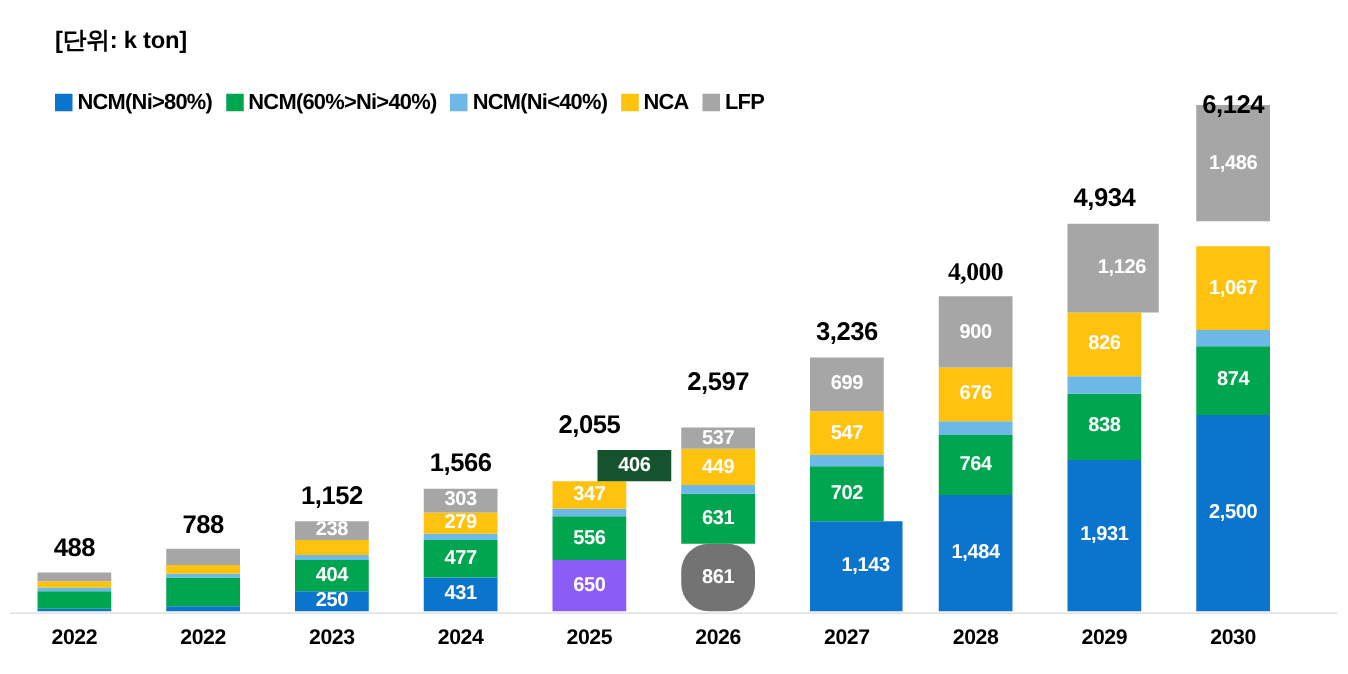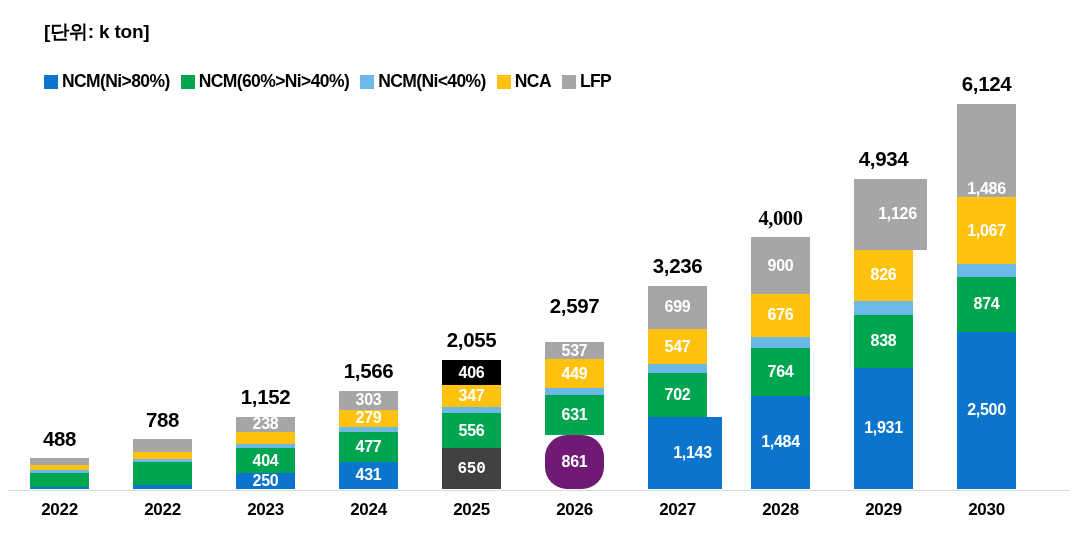--- a/index.html
+++ b/index.html
@@ -208,40 +208,40 @@
         </div>
         <div class="seg" style="height: 19.0587px; background: rgb(166, 166, 166);">
           <span class="seg-label">303</span>
         </div>
       </div>
       <div class="total-label" style="bottom: 157.501px; position: absolute;">1,566</div>
       <div class="x-label">2024</div>
     </div>
     <div class="bar-group" style="left: 420px;">
       <div class="bar-stack">
-        <div class="seg" style="height: 40.885px; background: #404040; font-family: Liberation Mono, monospace;">
+        <div class="seg" style="height: 40.885px; background: #8b5cf6;">
           <span class="seg-label">650</span>
         </div>
         <div class="seg" style="height: 34.9724px; background: rgb(0, 165, 80);">
           <span class="seg-label">556</span>
         </div>
         <div class="seg" style="height: 6.0384px; background: rgb(108, 184, 230);"></div>
         <div class="seg" style="height: 21.8263px; background: rgb(255, 194, 14);">
           <span class="seg-label">347</span>
         </div>
-        <div class="seg" style="height: 25.5374px; background: #000000;">
+        <div class="seg" style="height: 25.5374px; background: #14532d; margin-left: 36px;">
           <span class="seg-label">406</span>
         </div>
       </div>
       <div class="total-label" style="bottom: 188.26px; position: absolute;">2,055</div>
       <div class="x-label">2025</div>
     </div>
     <div class="bar-group" style="left: 523px;">
       <div class="bar-stack">
-        <div class="seg" style="height: 54.1569px; background: #701a75; border-radius: 22px;">
+        <div class="seg" style="height: 54.1569px; background: #737373; border-radius: 22px;">
           <span class="seg-label">861</span>
         </div>
         <div class="seg" style="height: 39.6899px; background: rgb(0, 165, 80);">
           <span class="seg-label">631</span>
         </div>
         <div class="seg" style="height: 7.4851px; background: rgb(108, 184, 230);"></div>
         <div class="seg" style="height: 28.2421px; background: rgb(255, 194, 14);">
           <span class="seg-label">449</span>
         </div>
         <div class="seg" style="height: 17px; background: rgb(166, 166, 166);">
@@ -310,23 +310,23 @@
     </div>
     <div class="bar-group" style="left: 935px;">
       <div class="bar-stack">
         <div class="seg" style="height: 157.25px; background: rgb(11, 116, 204);">
           <span class="seg-label">2,500</span>
         </div>
         <div class="seg" style="height: 54.9746px; background: rgb(0, 165, 80);">
           <span class="seg-label">874</span>
         </div>
         <div class="seg" style="height: 12.3913px; background: rgb(108, 184, 230);"></div>
-        <div class="seg" style="height: 67.1143px; background: rgb(255, 194, 14);">
+        <div class="seg" style="height: 67.1143px; background: rgb(255, 194, 14); margin-top: 20px;">
           <span class="seg-label">1,067</span>
         </div>
-        <div class="seg" style="height: 93.4694px; background: rgb(166, 166, 166); align-items: flex-end;">
+        <div class="seg" style="height: 93.4694px; background: rgb(166, 166, 166);">
           <span class="seg-label">1,486</span>
         </div>
       </div>
       <div class="total-label" style="bottom: 444.2px; position: absolute;">6,124</div>
       <div class="x-label">2030</div>
     </div>
   </div>
 
 </body></html>

